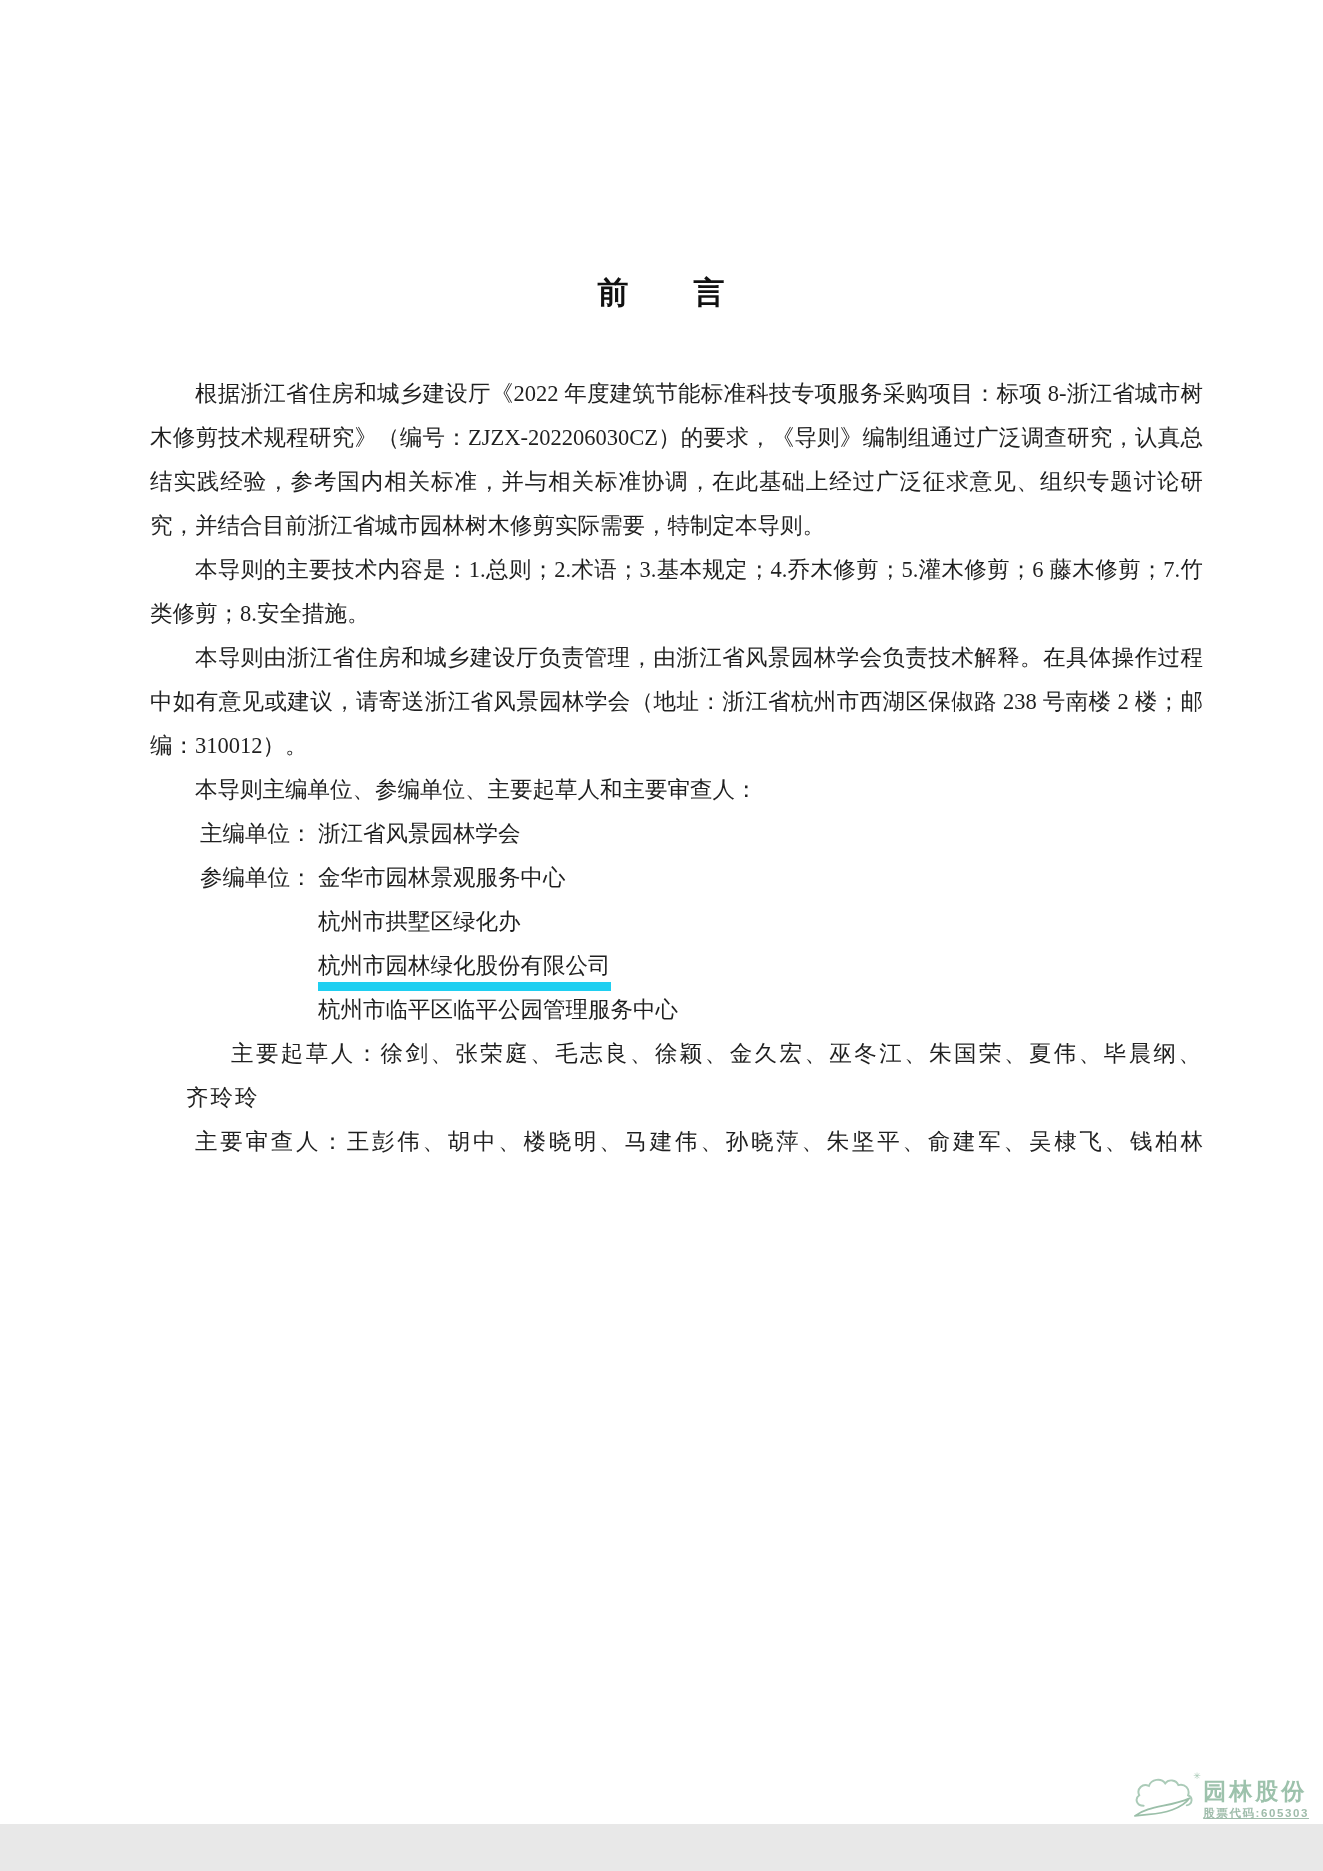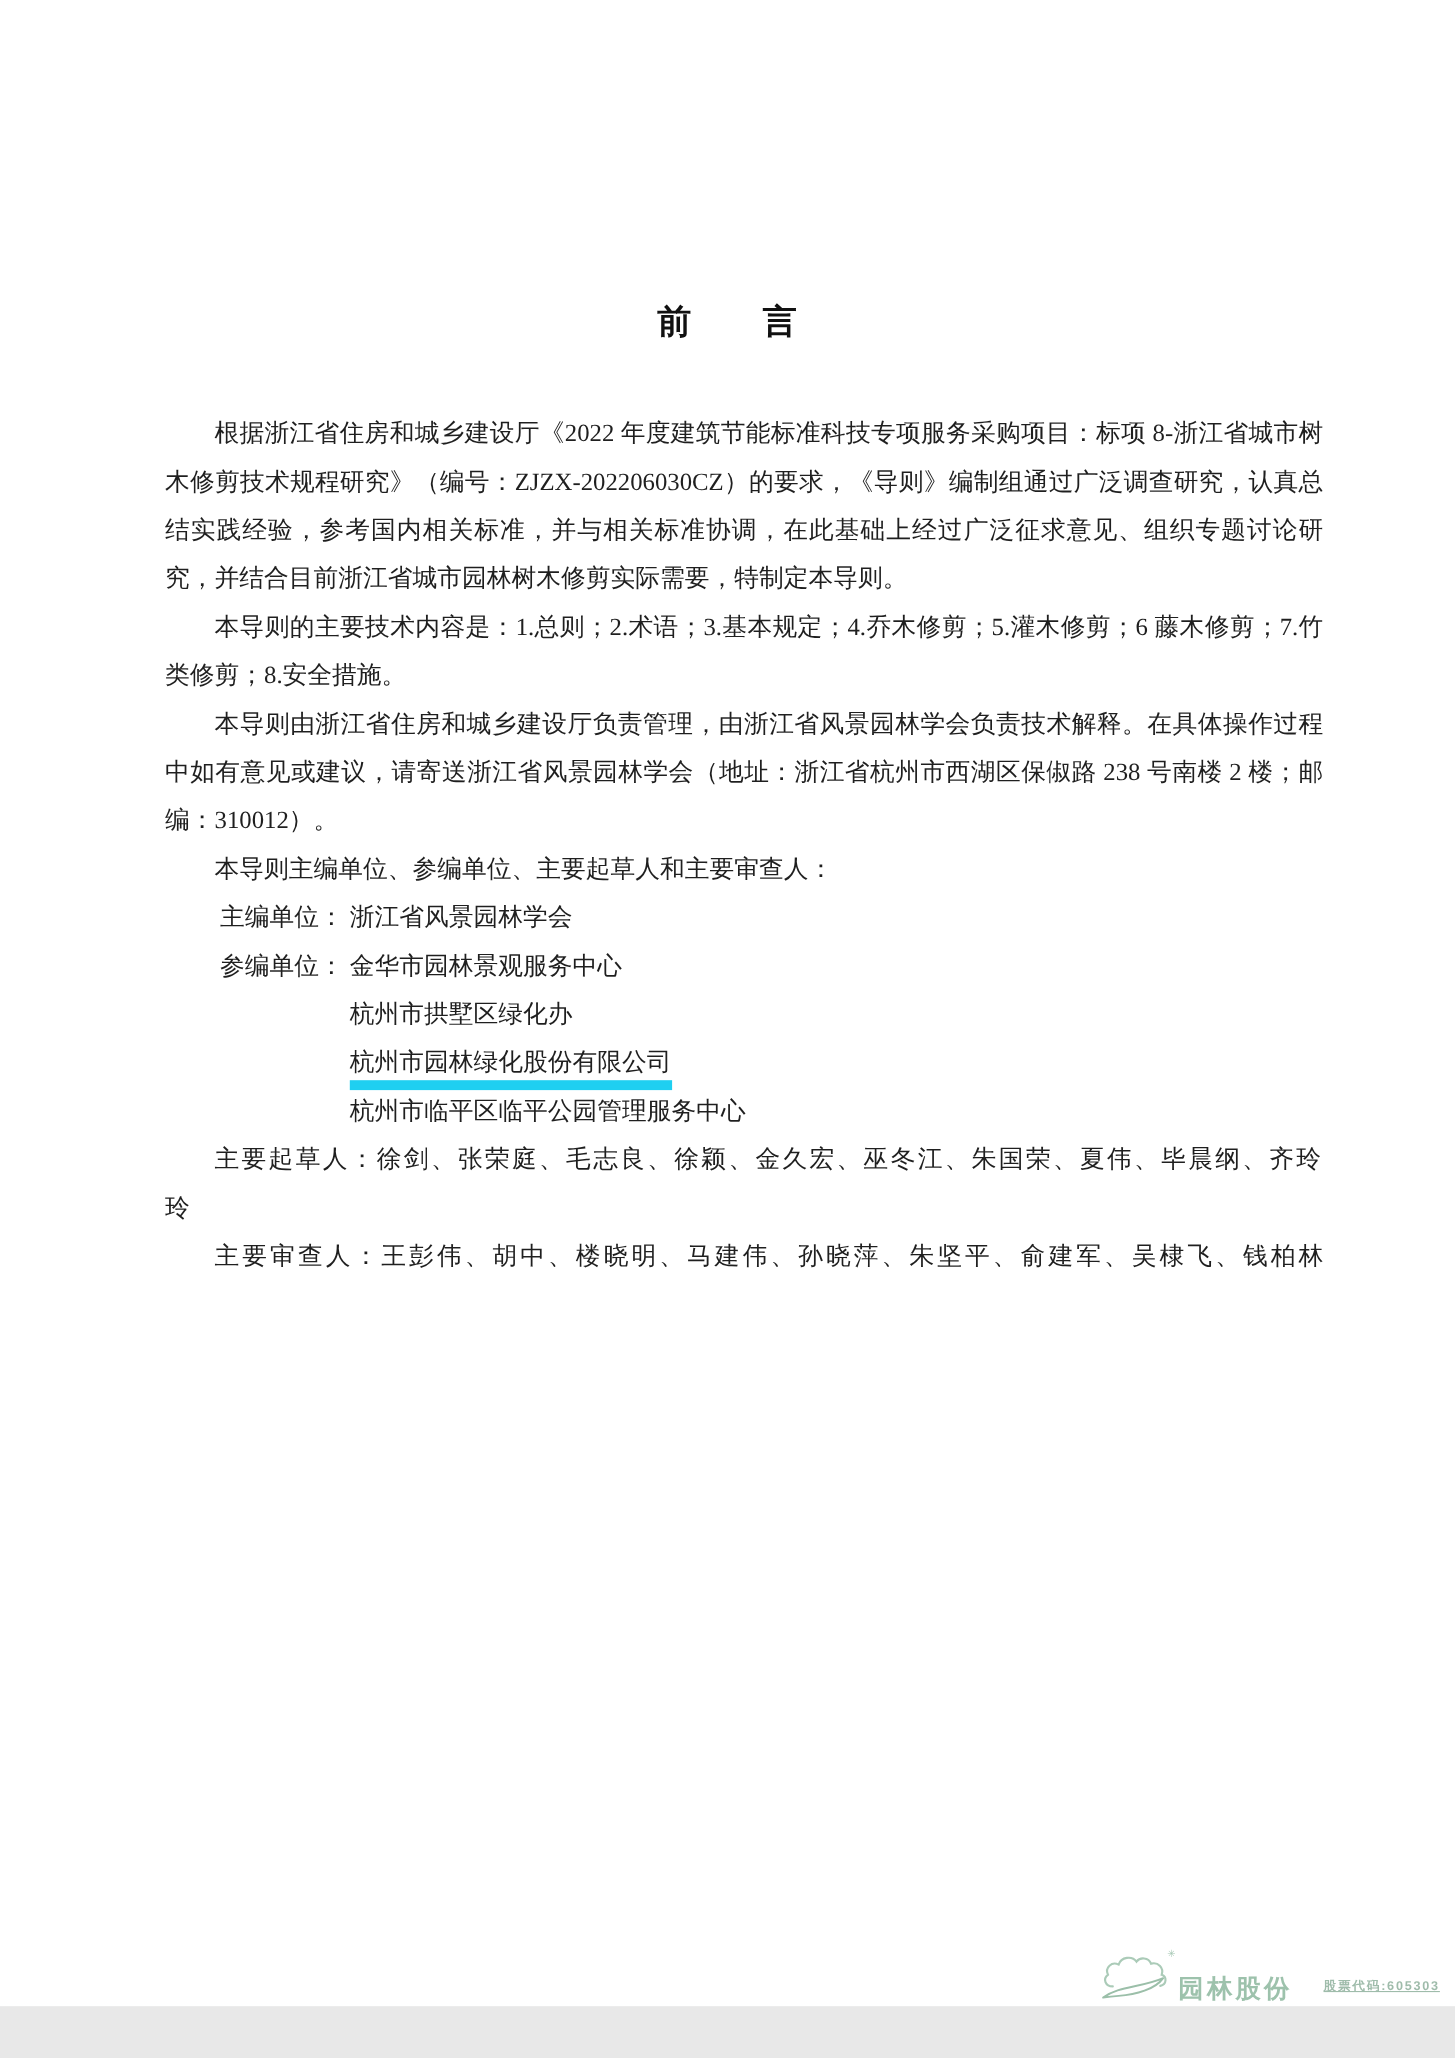--- a/index.html
+++ b/index.html
@@ -33,41 +33,41 @@
   .kv-row .kv-label {
     display: inline-block;
     margin-left: 50px;
     width: 118px;
   }
   .kv-cont { margin-left: 168px; white-space: nowrap; }
   .underlined {
     border-bottom: 9px solid #1fcff1;
     padding-bottom: 4px;
   }
-  .drafters { letter-spacing: 2px; }
+  .drafters { letter-spacing: 2px; margin-left: 36px; }
   .reviewers { text-align: justify; text-align-last: justify; }
 
   
   .logo {
     position: absolute;
     right: 14px;
     bottom: 5px;
     display: flex;
     align-items: flex-end;
     font-family: "Liberation Sans", "DejaVu Sans", sans-serif;
   }
   .logo-icon { width: 64px; height: 44px; margin-right: 8px; }
   .logo-mark {
     position: absolute;
     left: 62px;
     top: -4px;
     font-size: 9px;
     color: #a5c7b3;
   }
-  .logo-text { display: flex; flex-direction: row; line-height: 1; gap: 28px; }
+  .logo-text { display: flex; flex-direction: column; line-height: 1; }
   .logo-name {
     font-size: 23px;
     letter-spacing: 3px;
     font-weight: 600;
     color: #9dc2ac;
   }
   .logo-stock {
     margin-top: 5px;
     font-size: 11.5px;
     letter-spacing: 1.6px;

